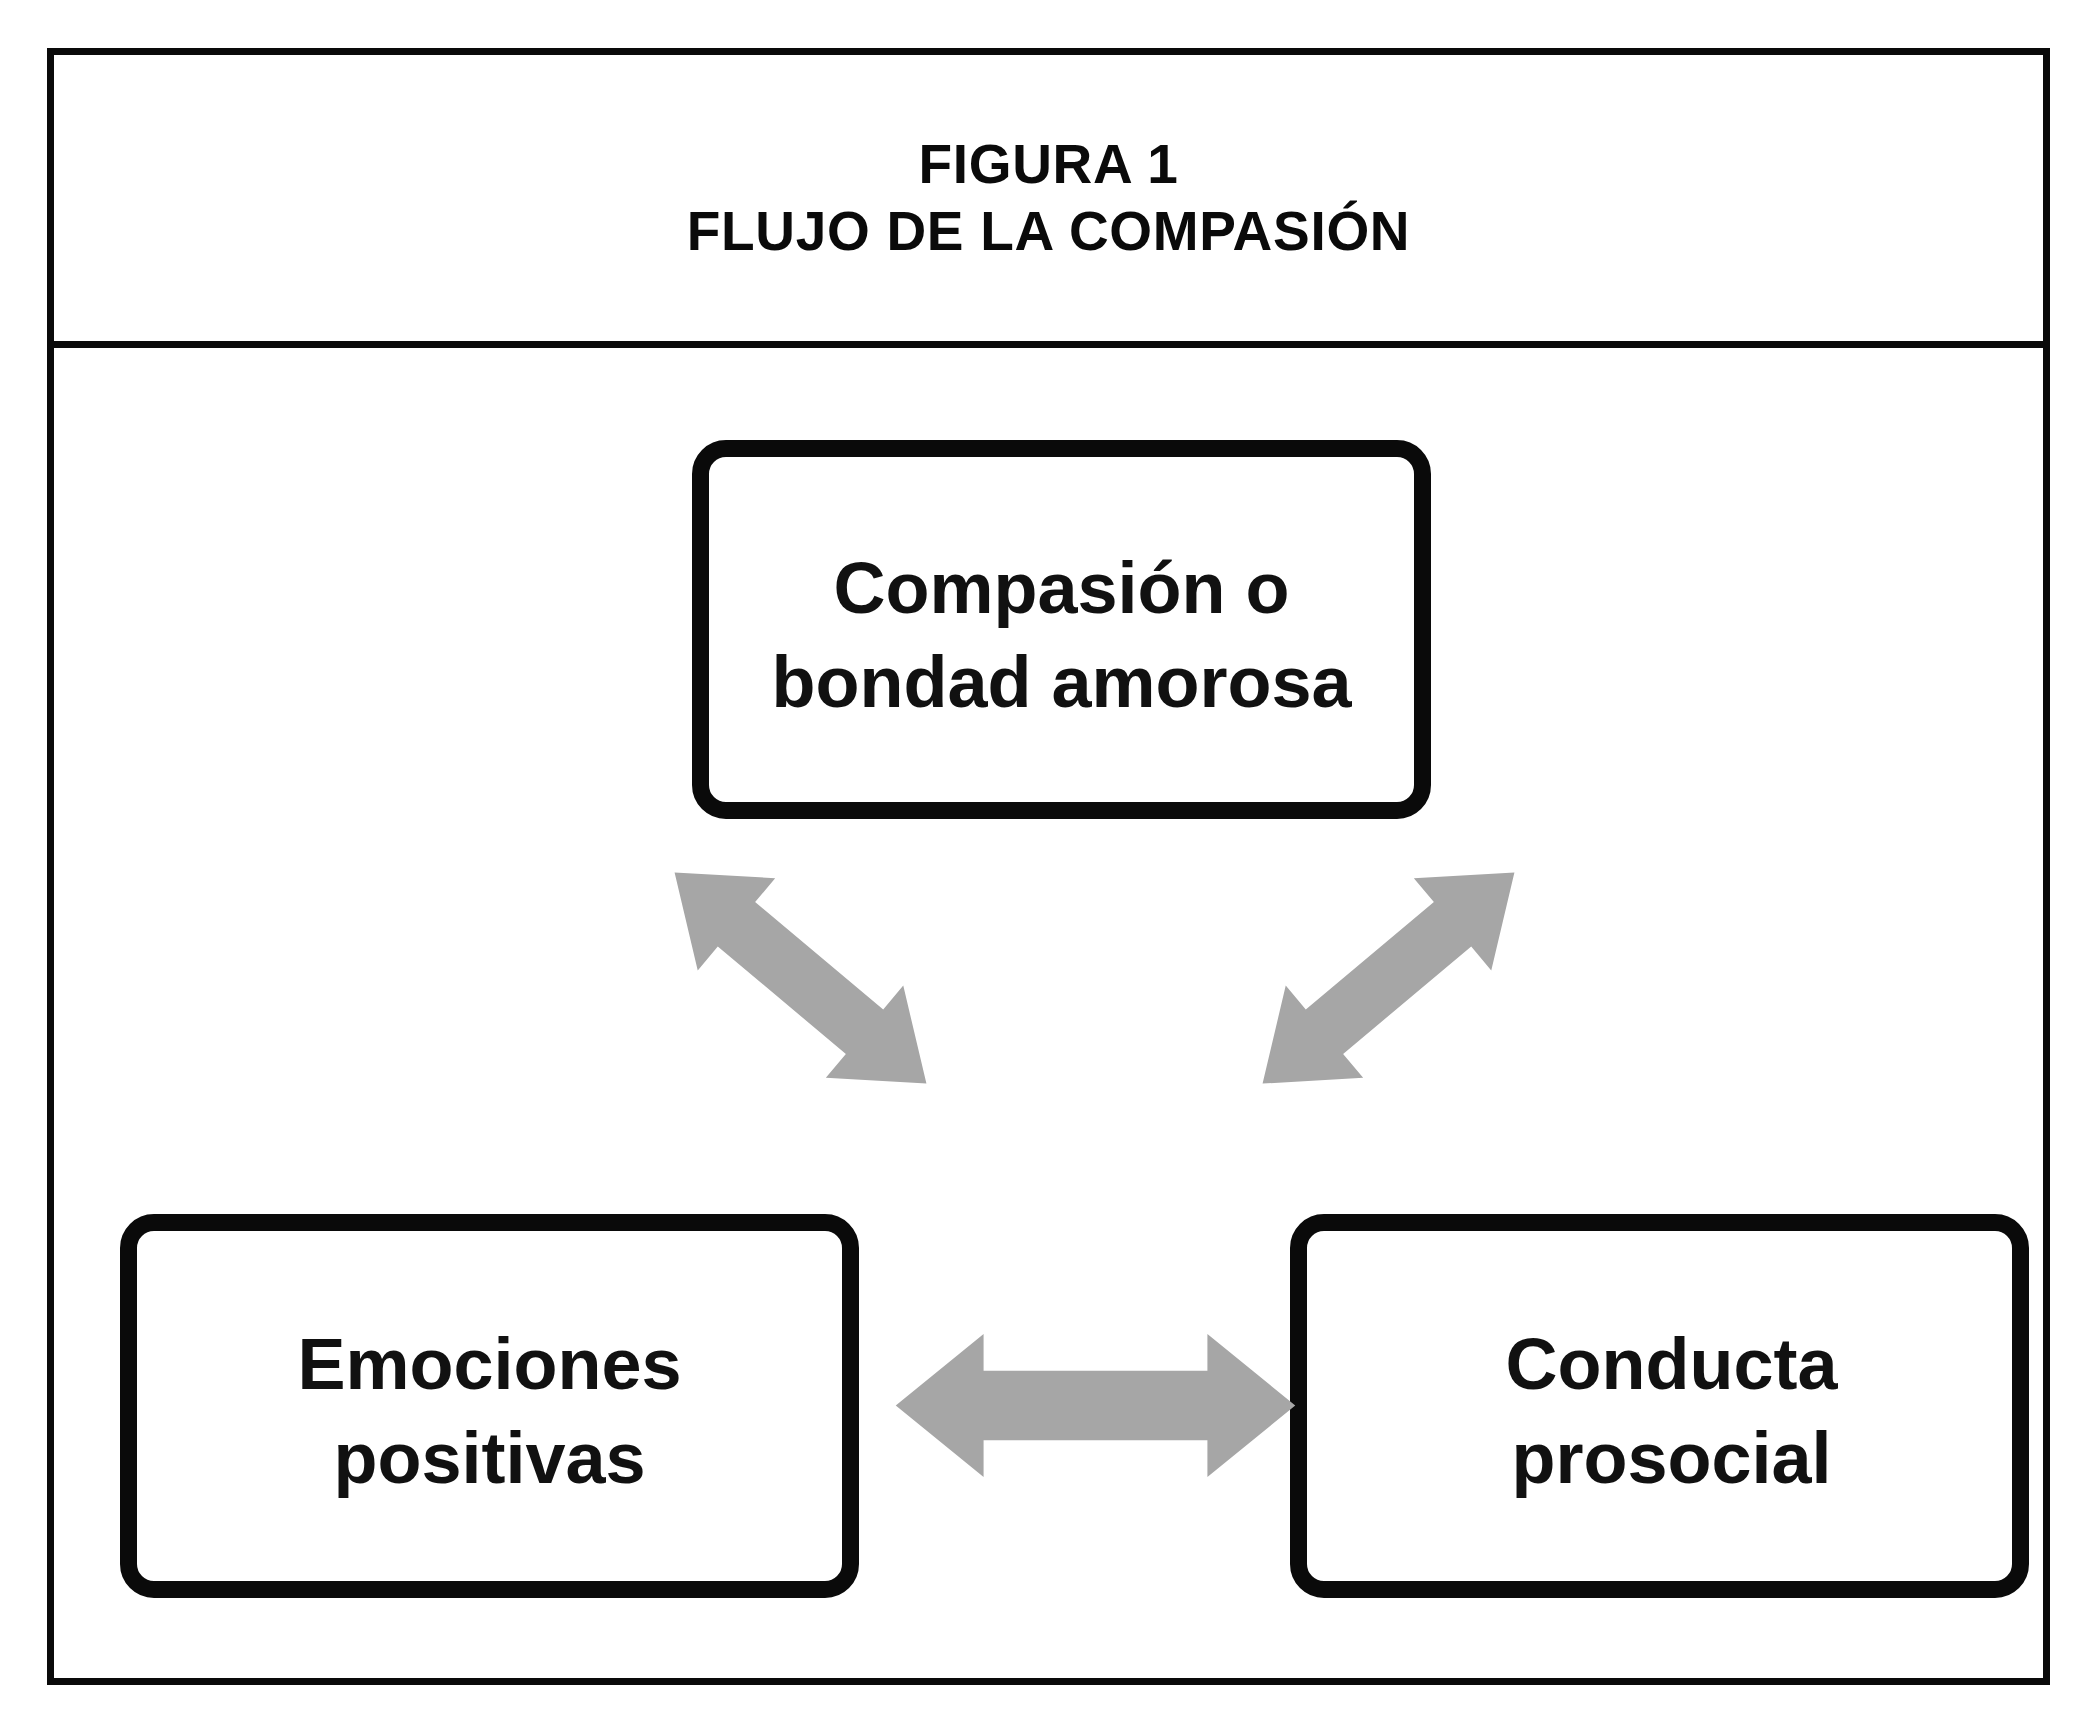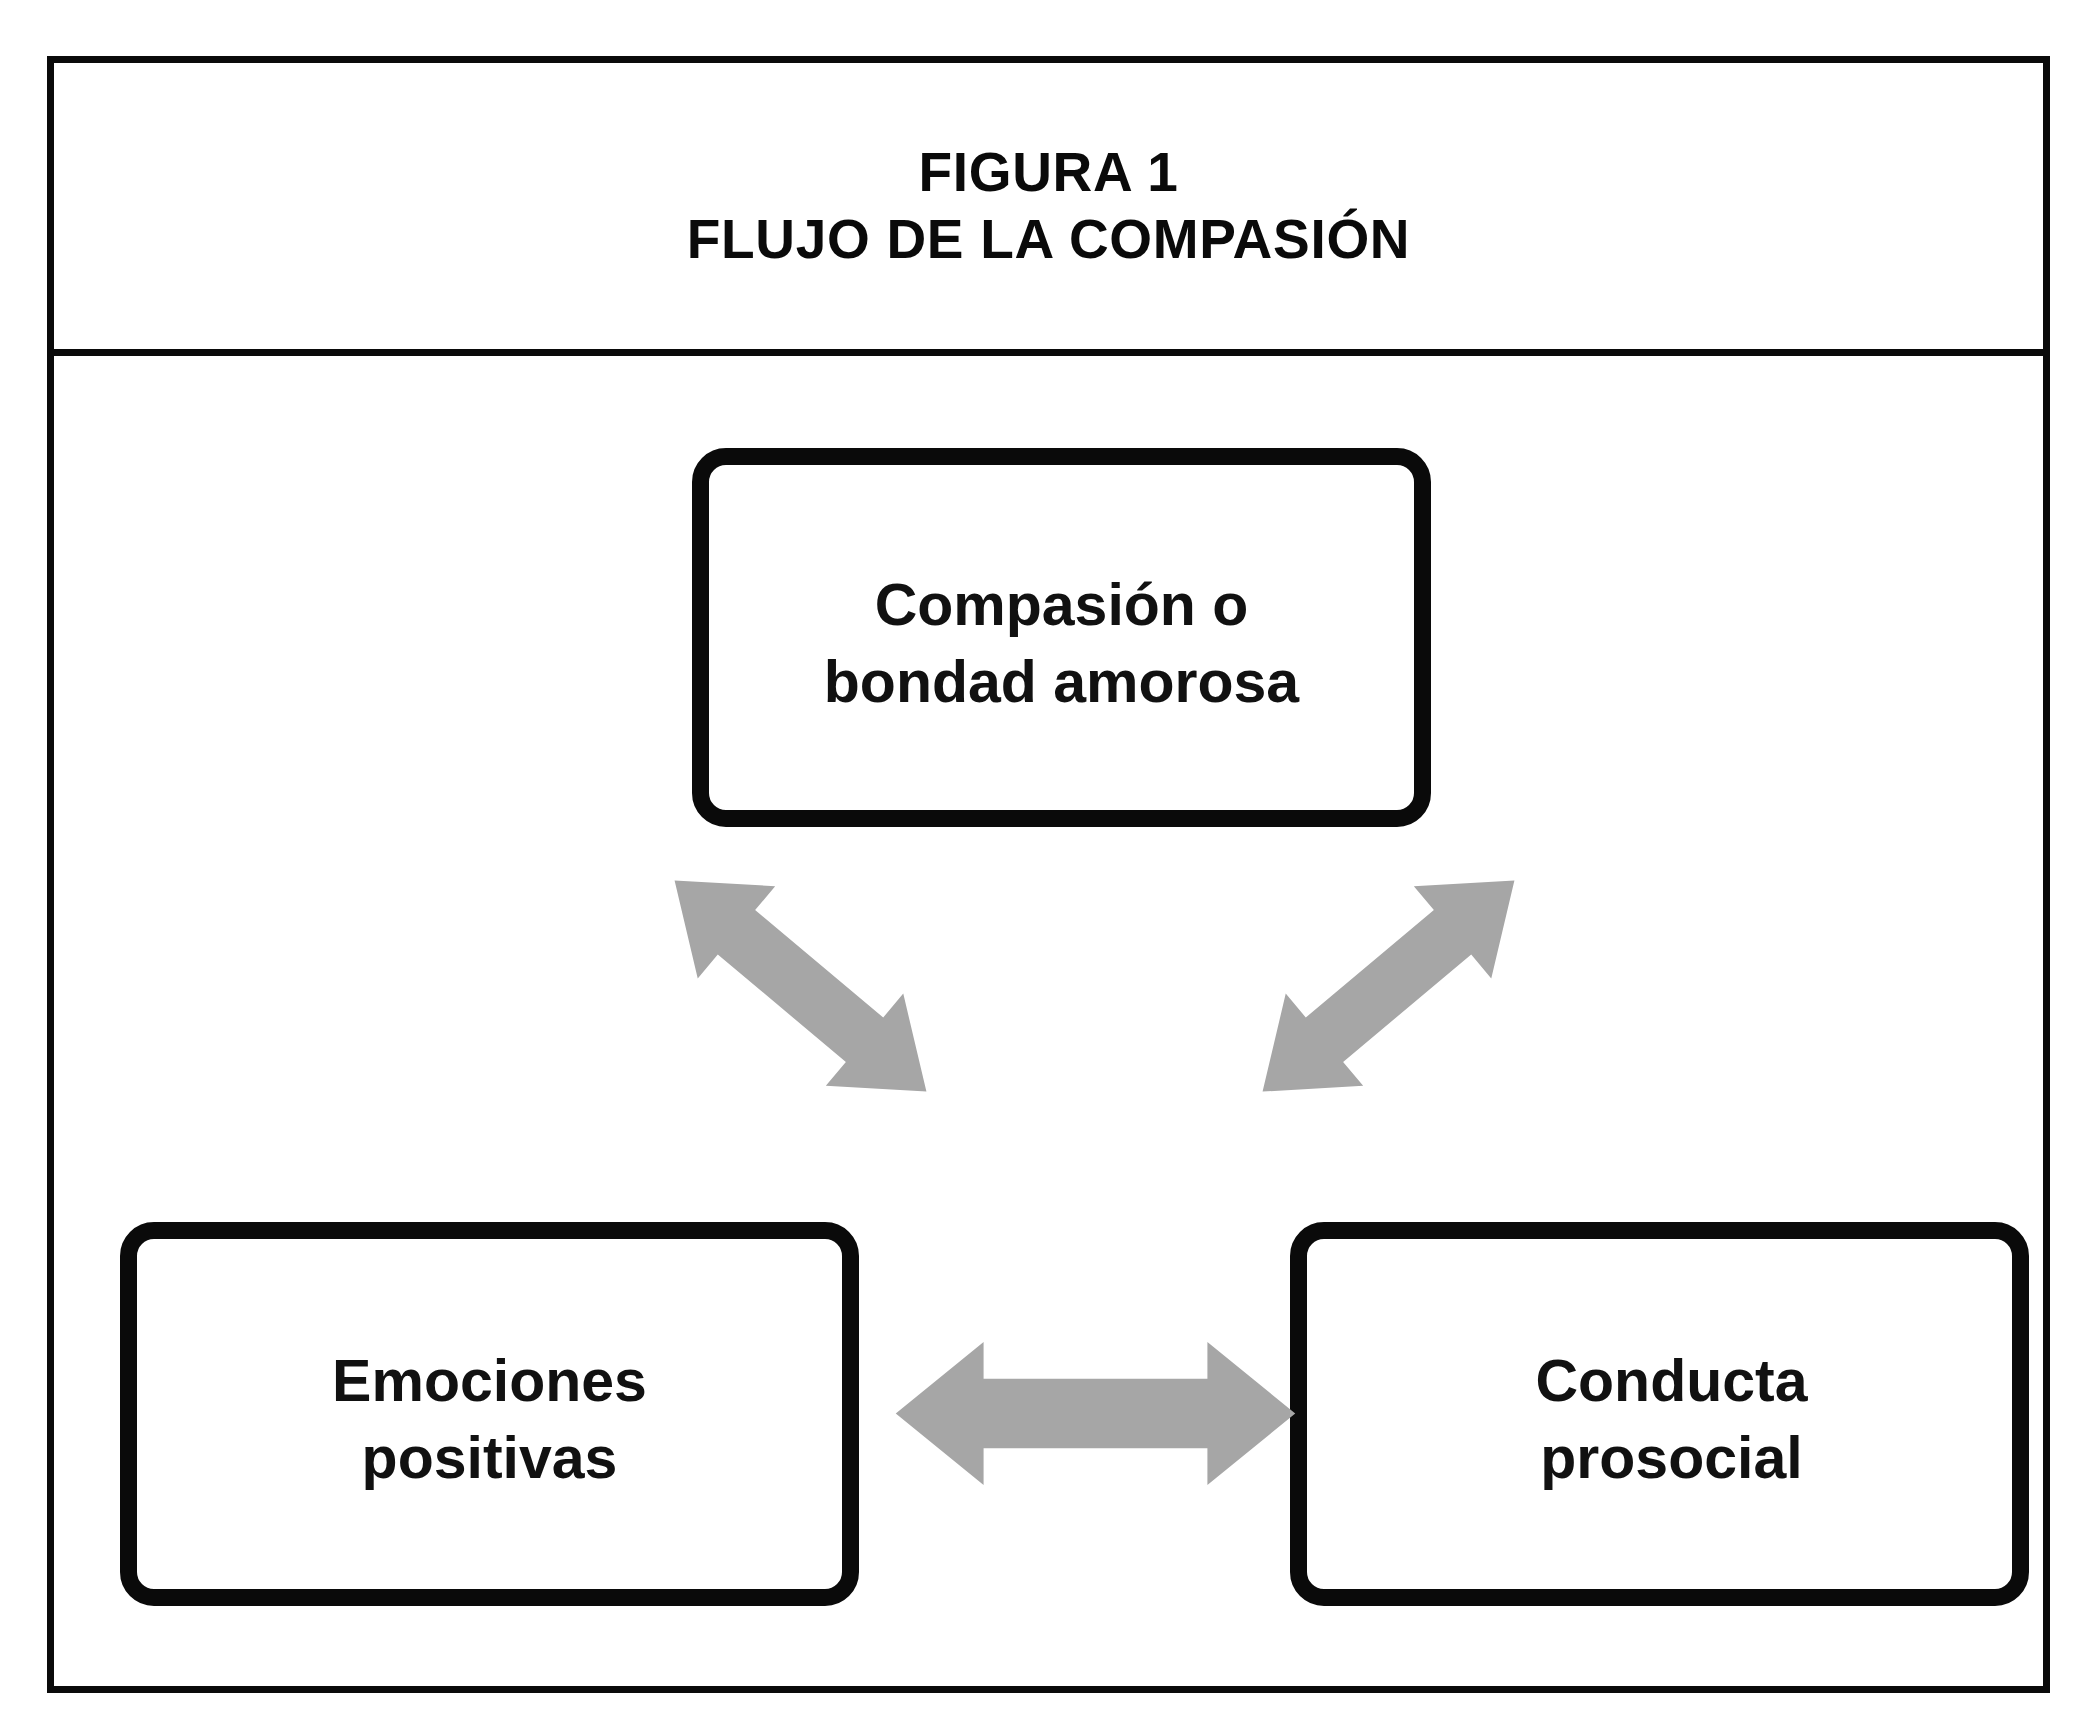--- a/index.html
+++ b/index.html
@@ -11,21 +11,21 @@
     width: 2097px;
     height: 1727px;
     font-family: "Liberation Sans", sans-serif;
     -webkit-font-smoothing: antialiased;
   }
 
   
   #figure-frame {
     position: absolute;
     left: 47px;
-    top: 56px;
+    top: 48px;
     width: 2003px;
     height: 1637px;
     border: 7.8px solid #0a0a0a;
     box-sizing: border-box;
     background: #ffffff;
   }
 
   
   #caption-band {
     position: absolute;
@@ -66,21 +66,21 @@
     background: #ffffff;
     border: 17.7px solid #0a0a0a;
     border-radius: 34px;
     display: flex;
     align-items: center;
     justify-content: center;
     text-align: center;
   }
   .node-label {
     font-weight: 700;
-    font-size: 59px;
+    font-size: 72px;
     line-height: 1.30;
     color: #111111;
     padding: 0 12.7px;
     white-space: pre-line;
     margin-top: 12px;
   }
 
   
   #node-compassion {
     left: 638px;

